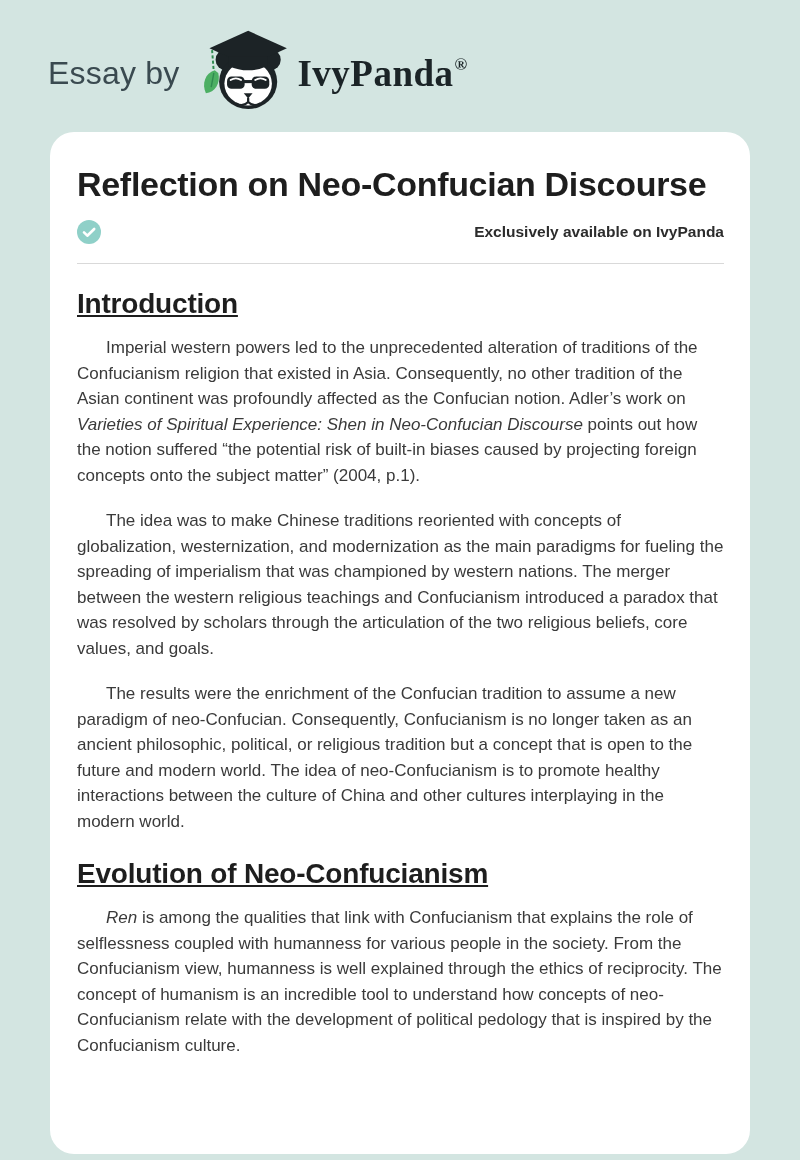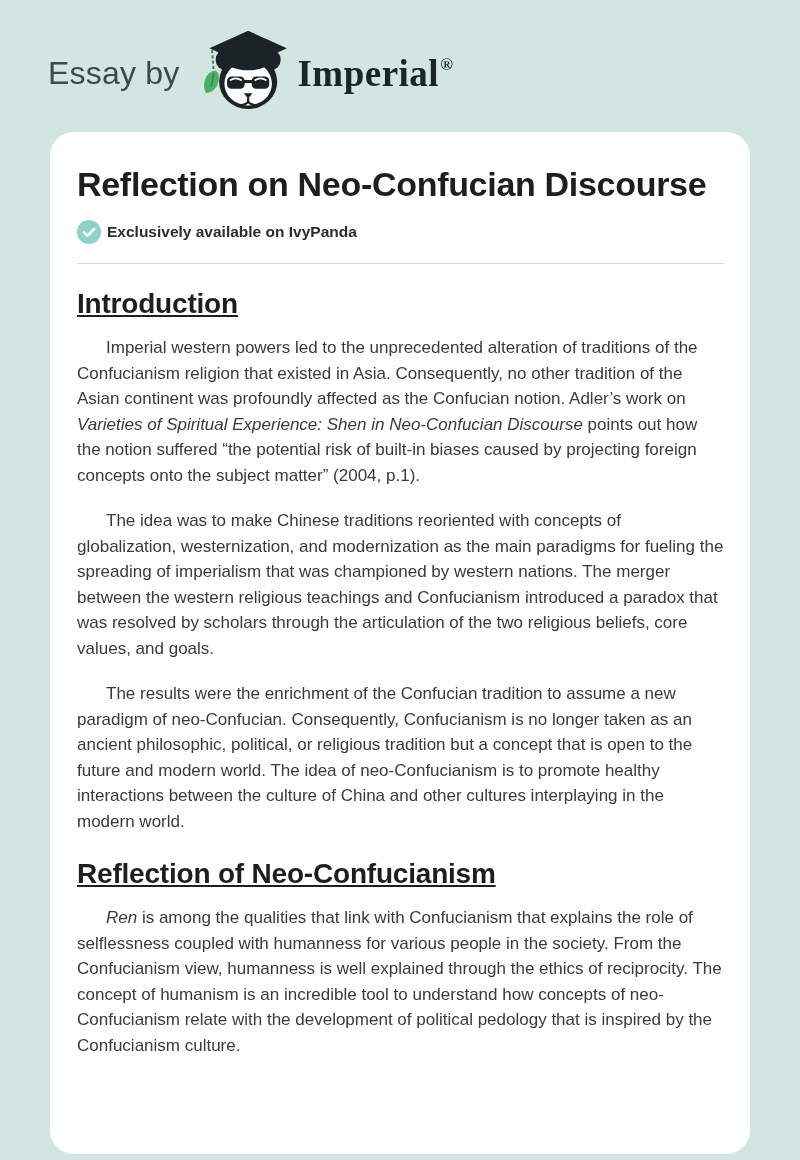--- a/index.html
+++ b/index.html
@@ -56,20 +56,21 @@
     font-size: 34px;
     line-height: 1.15;
     font-weight: 700;
     color: #1e1e1e;
     letter-spacing: -0.3px;
   }
   .badge {
     display: flex;
     align-items: center;
     margin-top: 16px;
+    justify-content: space-between;
   }
   .badge .check {
     display: inline-block;
     width: 24px;
     height: 24px;
     line-height: 0;
     flex: 0 0 24px;
   }
   .badge .badge-label {
     margin-left: 6px;
@@ -125,21 +126,21 @@
       <rect x="38" y="54" width="20" height="14" rx="5" fill="#1c2326"></rect>
       <rect x="66" y="54" width="20" height="14" rx="5" fill="#1c2326"></rect>
       <rect x="55" y="58" width="14" height="3.5" fill="#1c2326"></rect>
       <path d="M42 58 q6 -4 12 0" stroke="#ffffff" stroke-width="2" fill="none" stroke-linecap="round"></path>
       <path d="M70 58 q6 -4 12 0" stroke="#ffffff" stroke-width="2" fill="none" stroke-linecap="round"></path>
 
       <path d="M57 73 h10 l-5 6 z" fill="#1c2326"></path>
       <path d="M62 79 v4 M62 83 q-6 6 -13 2 M62 83 q6 6 13 2" stroke="#1c2326" stroke-width="2.6" fill="none" stroke-linecap="round"></path>
     </svg>
   </span>
-  <span class="brand"><span>Imperial</span><sup>®</sup></span>
+  <span class="brand"><span>IvyPanda</span><sup>®</sup></span>
 </header>
 
 <main class="card">
   <h1 class="essay-title">Reflection on Neo-Confucian Discourse</h1>
 
   <div class="badge">
     <span class="check">
       <svg width="24" height="24" viewBox="0 0 24 24" aria-hidden="true">
         <circle cx="12" cy="12" r="12" fill="#8fd0c8"></circle>
         <path d="M7 12.4 l3.3 3.3 L17.2 9" stroke="#ffffff" stroke-width="2.6" fill="none" stroke-linecap="round" stroke-linejoin="round"></path>
@@ -151,16 +152,16 @@
   <hr class="divider">
 
   <section>
     <h2 class="section-heading">Introduction</h2>
     <p><span>Imperial western powers led to the unprecedented alteration of traditions of the Confucianism religion that existed in Asia. Consequently, no other tradition of the Asian continent was profoundly affected as the Confucian notion. Adler’s work on </span><em>Varieties of Spiritual Experience: Shen in Neo-Confucian Discourse</em><span> points out how the notion suffered “the potential risk of built-in biases caused by projecting foreign concepts onto the subject matter” (2004, p.1).</span></p>
     <p><span>The idea was to make Chinese traditions reoriented with concepts of globalization, westernization, and modernization as the main paradigms for fueling the spreading of imperialism that was championed by western nations. The merger between the western religious teachings and Confucianism introduced a paradox that was resolved by scholars through the articulation of the two religious beliefs, core values, and goals.</span></p>
     <p><span>The results were the enrichment of the Confucian tradition to assume a new paradigm of neo-Confucian. Consequently, Confucianism is no longer taken as an ancient philosophic, political, or religious tradition but a concept that is open to the future and modern world. The idea of neo-Confucianism is to promote healthy interactions between the culture of China and other cultures interplaying in the modern world.</span></p>
   </section>
 
   <section>
-    <h2 class="section-heading">Reflection of Neo-Confucianism</h2>
+    <h2 class="section-heading">Evolution of Neo-Confucianism</h2>
     <p><em>Ren</em><span> is among the qualities that link with Confucianism that explains the role of selflessness coupled with humanness for various people in the society. From the Confucianism view, humanness is well explained through the ethics of reciprocity. The concept of humanism is an incredible tool to understand how concepts of neo-Confucianism relate with the development of political pedology that is inspired by the Confucianism culture.</span></p>
   </section>
 </main>
 
 </body></html>

